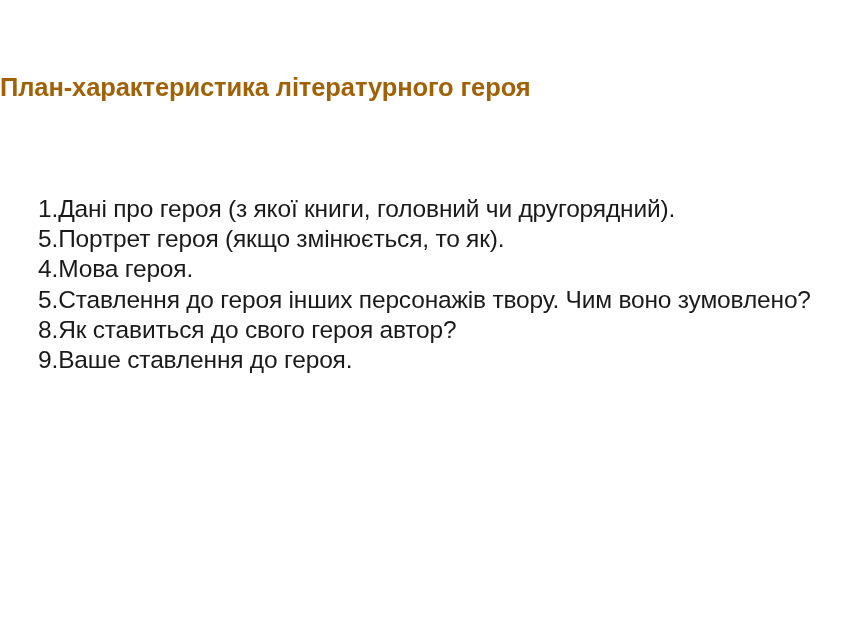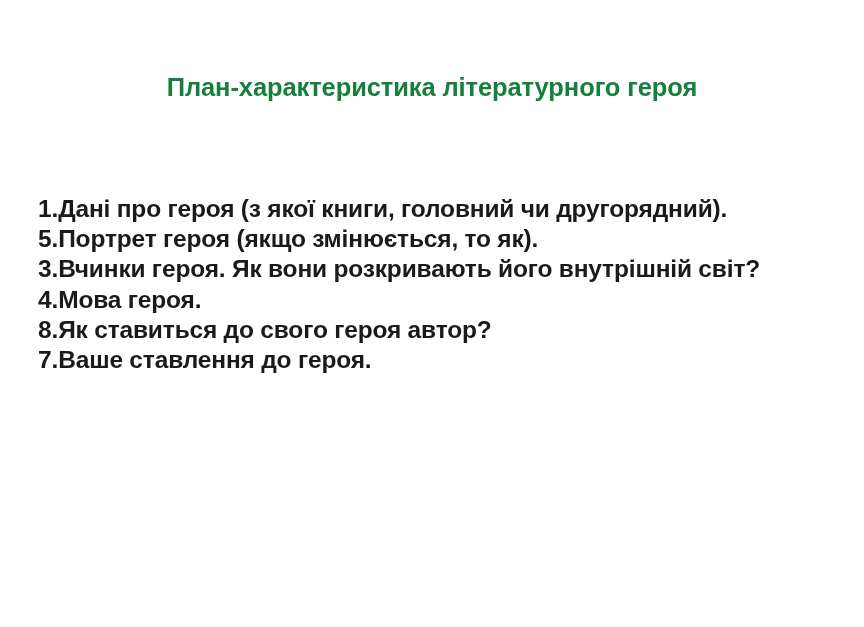--- a/index.html
+++ b/index.html
@@ -20,59 +20,58 @@
   .slide {
     position: absolute;
     inset: 0;
     background: #ffffff;
   }
   .slide-title {
     position: absolute;
     left: 0;
     right: 0;
     top: 72px;
-    text-align: center;
+    text-align: left;
     font-size: 25.5px;
     font-weight: bold;
     line-height: 30px;
     letter-spacing: -0.1px;
-    color: #15803d;
+    color: #a16207;
     white-space: nowrap;
   }
   .plan-list {
     position: absolute;
     left: 38px;
     top: 194px;
     width: 818px;
     list-style: none;
     margin: 0;
     padding: 0;
     font-size: 24.5px;
     line-height: 30.2px;
     color: #1a1a1a;
     letter-spacing: -0.15px;
-    font-weight: bold;
   }
   .plan-item {
     margin: 0;
     padding: 0;
     text-indent: 0;
     white-space: normal;
     word-spacing: -0.2px;
   }
 </style>
 </head>
 <body>
 
 <div class="slide">
 
   <div class="slide-title">План-характеристика літературного героя</div>
 
   <ul class="plan-list">
     <li class="plan-item">1.Дані про героя (з якої книги, головний чи другорядний).</li>
     <li class="plan-item">5.Портрет героя (якщо змінюється, то як).</li>
-    <li class="plan-item">3.Вчинки героя. Як вони розкривають його внутрішній світ?</li>
     <li class="plan-item">4.Мова героя.</li>
+    <li class="plan-item">5.Ставлення до героя інших персонажів твору. Чим воно зумовлено?</li>
     <li class="plan-item">8.Як ставиться до свого героя автор?</li>
-    <li class="plan-item">7.Ваше ставлення до героя.</li>
+    <li class="plan-item">9.Ваше ставлення до героя.</li>
   </ul>
 
 </div>
 
 </body></html>

